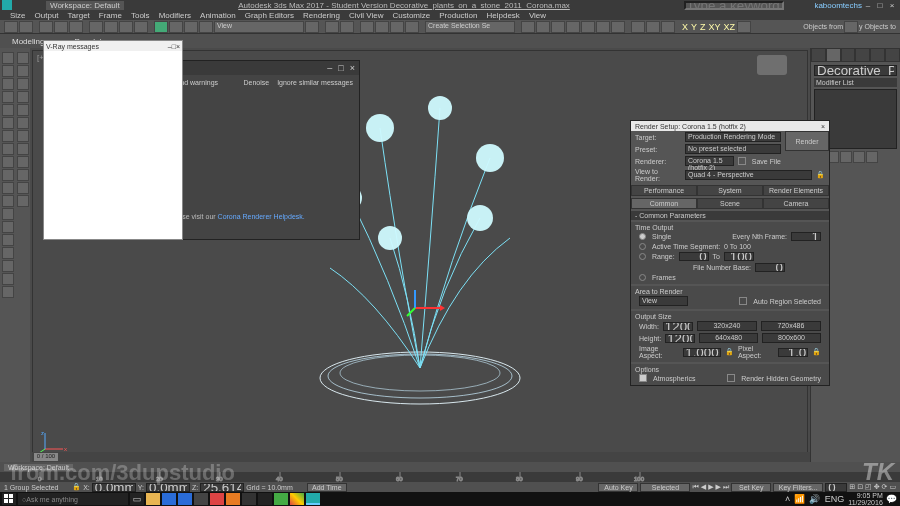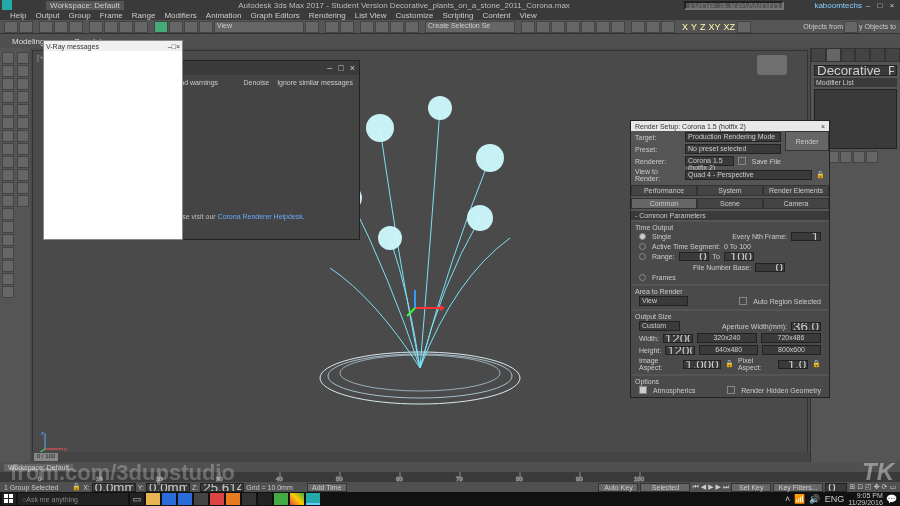--- a/index.html
+++ b/index.html
@@ -2,21 +2,21 @@
 <html><head>
 <meta charset="utf-8">
 <style>
 * { margin: 0; padding: 0; box-sizing: border-box; font-family: "Segoe UI", Tahoma, sans-serif; }
 body { width: 900px; height: 506px; background: #4a4a4a; overflow: hidden; color: #ccc; font-size: 9px; position: relative; }
 
 
 .titlebar { height: 10px; background: #3a3a3a; display: flex; align-items: center; padding: 0 2px; font-size: 8px; }
 .titlebar .logo { width: 10px; height: 10px; background: #2aa; margin-right: 4px; }
 .titlebar .wsbox { background: #555; padding: 0 4px; margin-left: 30px; }
-.titlebar .title { flex: 1; text-align: center; color: #bbb; }
+.titlebar .title { flex: 1; text-align: center; color: #bbb; text-decoration: underline; }
 .titlebar .search { width: 100px; height: 9px; background: #555; }
 .titlebar .user { margin-left: 30px; color: #8cf; }
 .titlebar .wbtn { width: 12px; text-align: center; color: #ccc; }
 
 
 .menubar { height: 10px; background: #3a3a3a; display: flex; align-items: center; font-size: 8px; padding-left: 10px; gap: 9px; }
 .menubar span { color: #ccc; }
 
 
 .toolbar { height: 14px; background: #555; border-bottom: 1px solid #333; display: flex; align-items: center; padding: 0 4px; gap: 1px; }
@@ -111,33 +111,33 @@
   <div class="wsbox">Workspace: Default</div>
   <div class="title">Autodesk 3ds Max 2017 - Student Version   Decorative_plants_on_a_stone_2011_Corona.max</div>
   <input class="search" placeholder="Type a keyword or phrase" style="">
   <span class="user">kaboomtechs</span>
   <span class="wbtn">–</span>
   <span class="wbtn">□</span>
   <span class="wbtn">×</span>
 </div>
 
 <div class="menubar">
-  <span>Help</span>
+  <span>Size</span>
   <span>Output</span>
-  <span>Group</span>
+  <span>Target</span>
   <span>Frame</span>
-  <span>Range</span>
+  <span>Tools</span>
   <span>Modifiers</span>
   <span>Animation</span>
   <span>Graph Editors</span>
   <span>Rendering</span>
-  <span>List View</span>
+  <span>Civil View</span>
   <span>Customize</span>
-  <span>Scripting</span>
-  <span>Content</span>
+  <span>Production</span>
+  <span>Helpdesk</span>
   <span>View</span>
 </div>
 
 <div class="toolbar">
   <div class="tbtn"></div>
   <div class="tbtn"></div>
   <div class="tsep"></div>
   <div class="tbtn"></div>
   <div class="tbtn"></div>
   <div class="tbtn"></div>
@@ -404,26 +404,20 @@
     <div class="rsrow">
         <div class="rsdd" style="width:60px">View</div>
         <span style="flex:1"></span>
         <span class="rschk"></span>
         <span>Auto Region Selected</span>
       </div>
   </div>
   <div class="rssec">
     <div>Output Size</div>
     <div class="rsrow">
-        <div class="rsdd" style="width:60px">Custom</div>
-        <span style="flex:1"></span>
-        <span>Aperture Width(mm):</span>
-        <input class="rsnum" value="36.0" style="">
-      </div>
-    <div class="rsrow">
         <span>Width:</span>
         <input class="rsnum" value="1200" style="">
         <div class="rsdd" style="width:36px;text-align:center">320x240</div>
         <div class="rsdd" style="width:36px;text-align:center">720x486</div>
       </div>
     <div class="rsrow">
         <span>Height:</span>
         <input class="rsnum" value="1200" style="">
         <div class="rsdd" style="width:36px;text-align:center">640x480</div>
         <div class="rsdd" style="width:36px;text-align:center">800x600</div>

